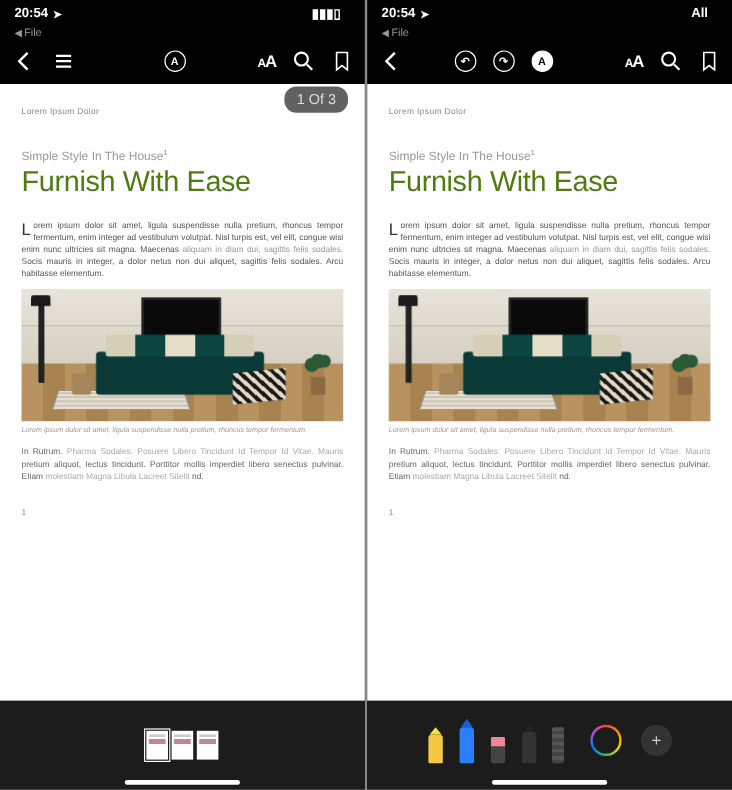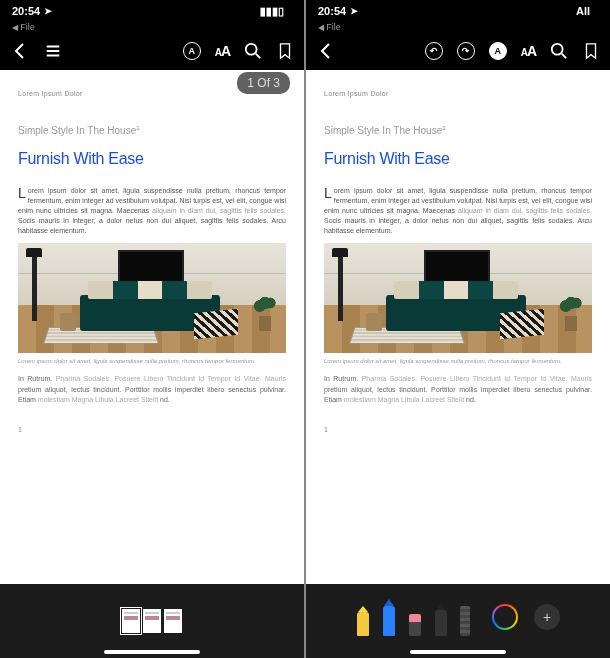--- a/index.html
+++ b/index.html
@@ -1,44 +1,44 @@
 <!DOCTYPE html>
 <html><head>
   <meta charset="utf-8">
   <style>
     * { margin: 0; padding: 0; box-sizing: border-box; }
     body { font-family: -apple-system, Helvetica, Arial, sans-serif; background: #888; width: 610px; height: 658px; display: flex; gap: 2px; }
     .device { width: 304px; height: 658px; background: #000; display: flex; flex-direction: column; position: relative; }
     
     .status-bar { height: 20px; display: flex; justify-content: space-between; align-items: center; padding: 2px 12px 0; color: #fff; font-size: 11px; font-weight: 600; }
-    .status-left { display: flex; align-items: center; gap: 4px; }
+    .status-left { display: flex; align-items: flex-end; gap: 4px; }
     .status-right { display: flex; align-items: center; gap: 4px; }
     .loc-arrow { font-size: 9px; }
     
     .subheader { height: 14px; padding: 0 12px; color: #999; font-size: 9px; display: flex; align-items: center; gap: 2px; }
     .subheader .arr { font-size: 8px; }
     
     .toolbar { height: 34px; display: flex; align-items: center; padding: 0 10px; gap: 10px; }
     .toolbar-left { display: flex; align-items: center; gap: 14px; }
     .toolbar-right { display: flex; align-items: center; gap: 14px; margin-left: auto; }
     .tb-icon { color: #fff; display: flex; align-items: center; justify-content: center; }
     .tb-icon svg { width: 18px; height: 18px; }
     .tb-icon.lg svg { width: 20px; height: 20px; }
     .circle-icon { width: 18px; height: 18px; border: 1.5px solid #fff; border-radius: 50%; display: flex; align-items: center; justify-content: center; font-size: 9px; color: #fff; font-weight: bold; }
     .circle-icon.filled { background: #fff; color: #000; }
-    .aa-icon { color: #fff; font-size: 14px; font-weight: 600; letter-spacing: -1px; }
+    .aa-icon { color: #fff; font-size: 14px; font-weight: 600; letter-spacing: -1px; margin-left: 46px; }
     .aa-icon .sm { font-size: 10px; }
     
     .page-badge { position: absolute; top: 72px; right: 14px; background: rgba(80,80,80,0.9); color: #ddd; font-size: 12px; padding: 4px 10px; border-radius: 10px; z-index: 5; }
     
     .doc-area { flex: 1; background: #fff; margin-top: 2px; padding: 20px 18px 12px; overflow: hidden; color: #333; }
     .doc-area .kicker { font-size: 7px; color: #888; letter-spacing: 0.3px; }
     .doc-area .subtitle { font-size: 10px; color: #999; margin-top: 28px; font-weight: 400; }
     .doc-area .subtitle sup { font-size: 6px; vertical-align: super; color: #888; }
-    .doc-area h1 { font-size: 16px; font-weight: 400; color: #1d4ed8; margin-top: 14px; letter-spacing: -0.3px; }
+    .doc-area h1 { font-size: 24px; font-weight: 400; color: #4d7c0f; margin-top: 2px; letter-spacing: -0.3px; }
     .doc-area .body1 { font-size: 7px; color: #555; line-height: 1.4; margin-top: 18px; text-align: justify; }
     .doc-area .body1 .dropcap { font-size: 14px; float: left; margin-right: 2px; color: #333; line-height: 1; }
     .doc-area .body1 .hl { color: #999; }
     
     .room-img { width: 100%; height: 110px; margin-top: 8px; position: relative; background: linear-gradient(180deg, #d8d4c8 0%, #ccc5b5 40%, #b89f7a 100%); overflow: hidden; }
     .wall { position: absolute; top: 0; left: 0; right: 0; height: 62px; background: linear-gradient(180deg, #e8e4da 0%, #d6d0c2 100%); }
     .wall::before { content: ""; position: absolute; left: 0; right: 0; top: 30px; height: 1px; background: rgba(0,0,0,0.13); }
     .floor { position: absolute; bottom: 0; left: 0; right: 0; height: 48px; background: repeating-linear-gradient(90deg, #b8935f 0 18px, #a8834f 18px 36px); }
     .rug { position: absolute; bottom: 4px; left: 28px; width: 110px; height: 28px; background: repeating-linear-gradient(0deg, #e6e0d4 0 3px, #cec6b5 3px 6px); transform: perspective(240px) rotateX(55deg); border: 1px solid #999; }
     .lamp { position: absolute; left: 14px; top: 8px; width: 5px; height: 70px; background: #222; }

